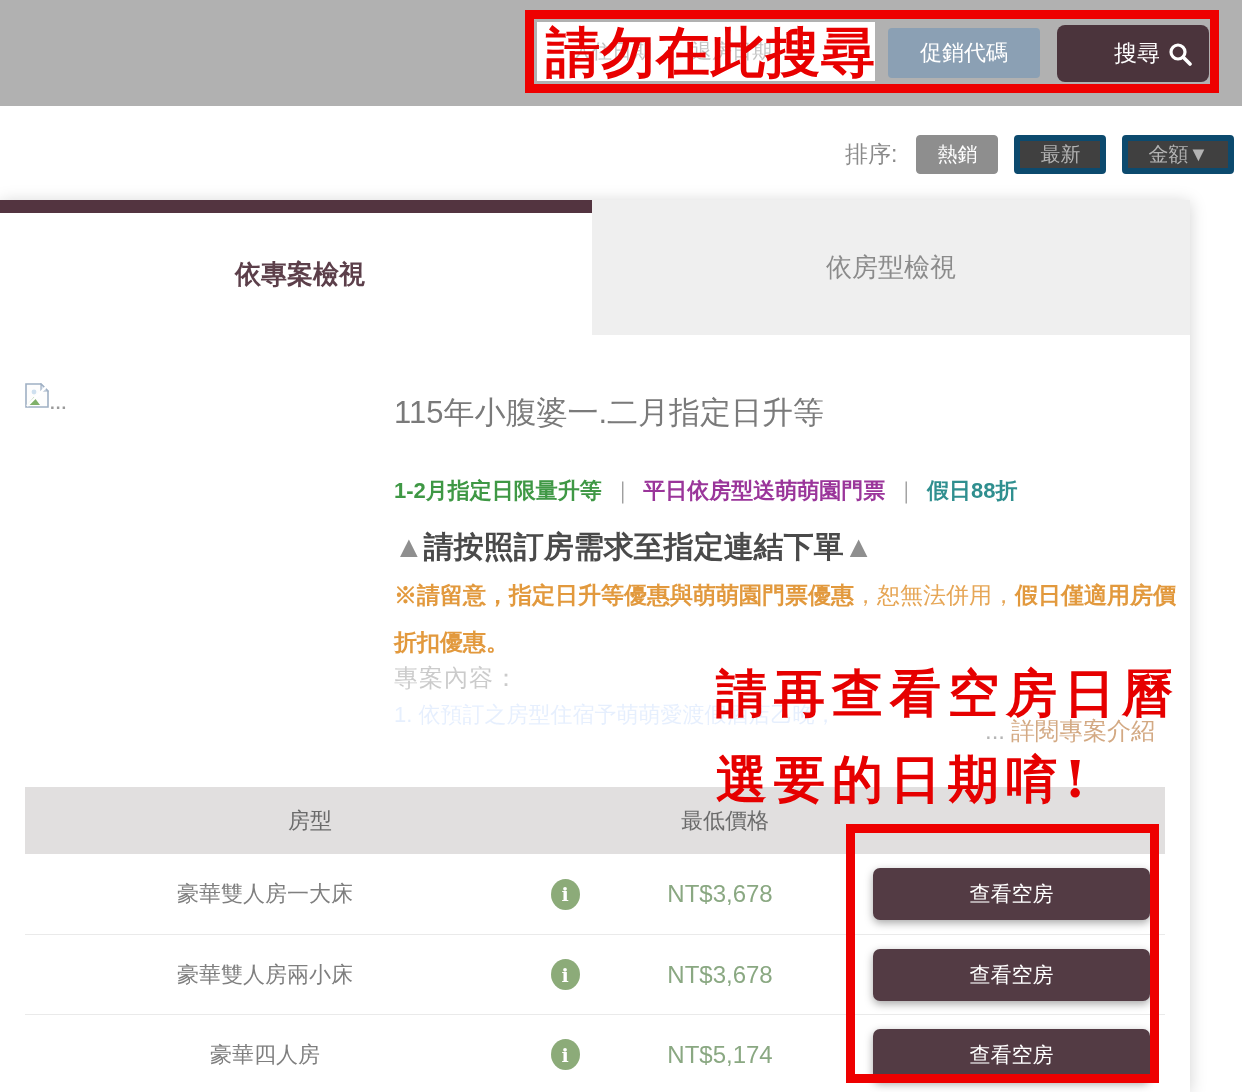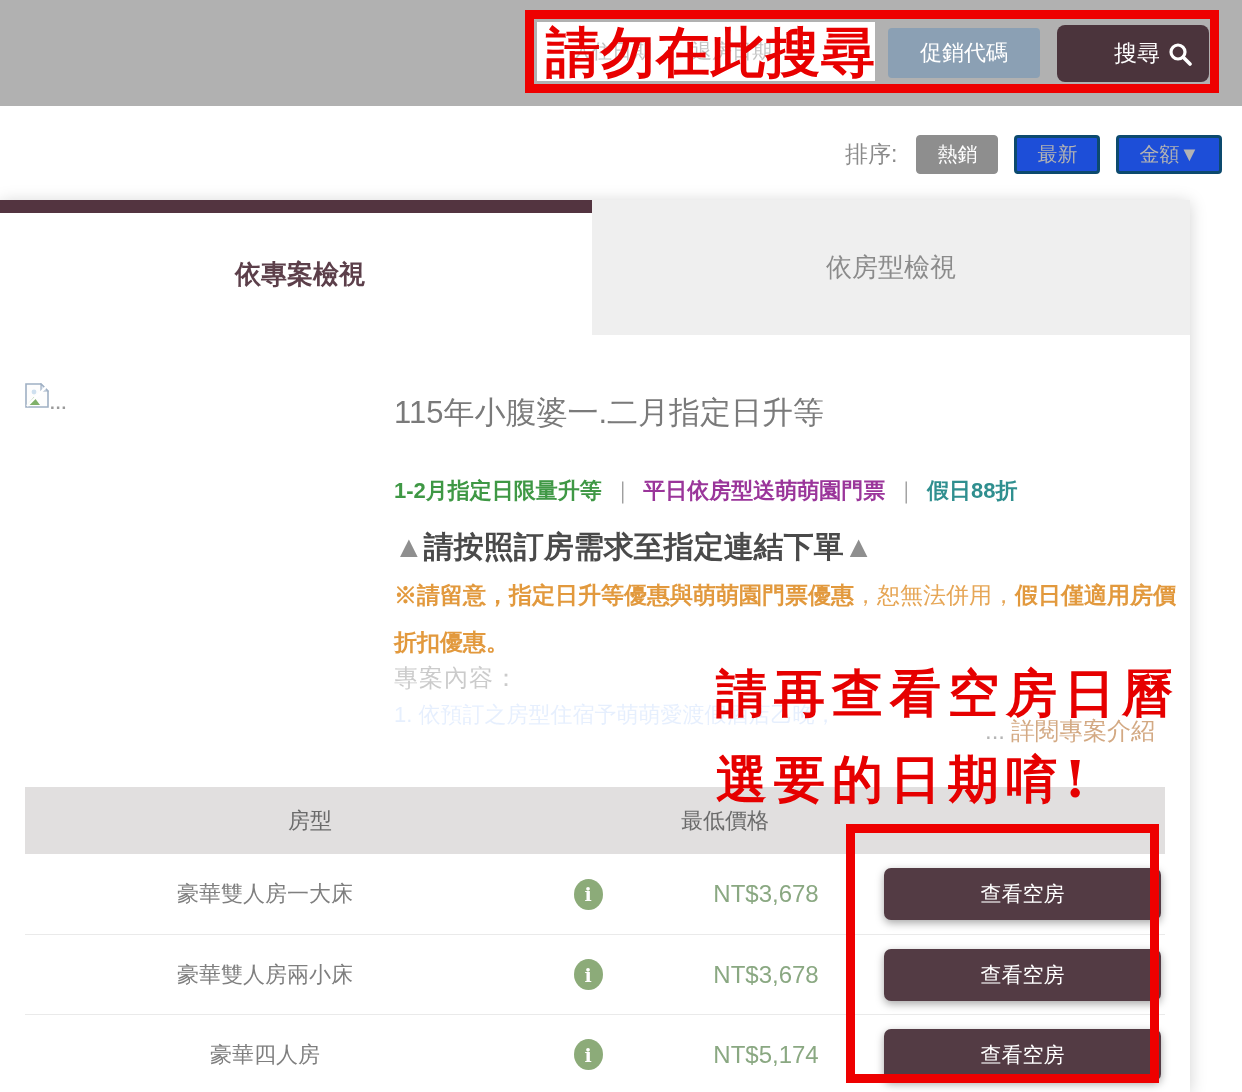--- a/index.html
+++ b/index.html
@@ -11,21 +11,21 @@
   .red-search-box { position:absolute; left:525px; top:10px; width:694px; height:83px; border:9px solid #ee0000; }
   .date-input { position:absolute; left:3px; top:3px; width:338px; height:59px; background:#fff; display:flex; align-items:center; padding-left:35px; gap:40px; }
   .date-ph { color:#c3c3c3; font-size:20px; }
   .promo-btn { position:absolute; left:354px; top:9px; width:152px; height:50px; background:#8ba0b4; color:#fff; font-size:22px; border:none; border-radius:4px; font-family:"Liberation Sans",sans-serif; cursor:pointer; }
   .search-btn { position:absolute; left:523px; top:6px; width:152px; height:57px; background:#4b343c; color:#fff; font-size:23px; border:none; border-radius:8px; display:flex; align-items:center; justify-content:center; gap:8px; font-family:"Liberation Sans",sans-serif; cursor:pointer;padding-left:40px; }
   .anno-top-text { position:absolute; left:12px; top:-2px; font-family:"DejaVu Serif",serif; font-weight:bold; font-size:54px; color:#e80000; white-space:nowrap; letter-spacing:1px; }
 
   
   .sort-row { position:absolute; left:845px; top:134px; height:40px; display:flex; align-items:center; gap:16px; }
   .sort-label { color:#8b8b8b; font-size:23px; margin-right:3px; }
-  .sort-btn { height:39px; border-radius:4px; font-size:20px; border:3px solid #0c4a6e; background:#1d4ed8; color:#b3b3b3; padding:0 20px; font-family:"Liberation Sans",sans-serif; cursor:pointer; }
+  .sort-btn { height:39px; border-radius:4px; font-size:20px; border:6px solid #0c4a6e; background:#404040; color:#b3b3b3; padding:0 20px; font-family:"Liberation Sans",sans-serif; cursor:pointer; }
   .sort-btn.selected { background:#8e8e8e; color:#fff; border:1px solid #8e8e8e; }
 
   
   .card { position:absolute; left:0; top:200px; width:1190px; height:892px; background:#fff; box-shadow:0 2px 16px rgba(0,0,0,.18); }
   .tabs { display:flex; height:135px; }
   .tab { display:flex; align-items:center; justify-content:center; font-size:26px; }
   .tab.active { width:592px; background:#fff; border-top:13px solid #533440; color:#5c3f4a; font-weight:bold;padding-left:8px; }
   .tab.inactive { flex:1; background:#efefef; color:#8b8b8b; }
 
   
@@ -42,21 +42,21 @@
   .pkg-content-label { position:absolute; left:394px; top:462px; font-size:24px; color:#cbcbcb; letter-spacing:1px; }
   .pkg-faded { position:absolute; left:394px; top:500px; font-size:22px; color:#3b82f6; opacity:.12; white-space:nowrap; }
   .pkg-more { position:absolute; right:35px; top:515px; font-size:24px; }
   .pkg-more .dots { color:#b5b5b5; margin-right:6px; }
   .pkg-more a { color:#d3a983; text-decoration:none; }
 
   
   .rtable { position:absolute; left:25px; top:570px; width:1140px; }
   .thead { height:67px; background:#e1dfdf; display:grid; grid-template-columns:570px 260px 1fr; align-items:center;margin-top:17px; }
   .th { text-align:center; color:#6b6b6b; font-size:22px; font-weight:500; }
-  .trow { height:80px; display:grid; grid-template-columns:480px 120px 190px 1fr; align-items:center;gap:23px; }
+  .trow { height:80px; display:grid; grid-template-columns:480px 120px 190px 1fr; align-items:center; }
   .trow + .trow { border-top:1px solid #eaeaea; }
   .cell-room { text-align:center; color:#7f7f7f; font-size:22px; }
   .cell-info { display:flex; justify-content:center; }
   .iicon { width:29px; height:31px; border-radius:50%; background:#8cab79; color:#fff; font-family:"DejaVu Serif",serif; font-weight:bold; font-size:19px; display:flex; align-items:center; justify-content:center; cursor:pointer; }
   .cell-price { text-align:center; color:#8aa882; font-size:24px; }
   .cell-action { display:flex; justify-content:flex-end; padding-right:15px; }
   .avail-btn { width:277px; height:52px; background:#533b44; border:none; border-radius:7px; color:#fff; font-size:21px; box-shadow:0 3px 9px rgba(0,0,0,.35); font-family:Liberation Mono, monospace; cursor:pointer; }
 
   
   .anno-buttons-box { position:absolute; left:846px; top:824px; width:313px; height:259px; border:9px solid #ee0000; z-index:40; pointer-events:none; }

